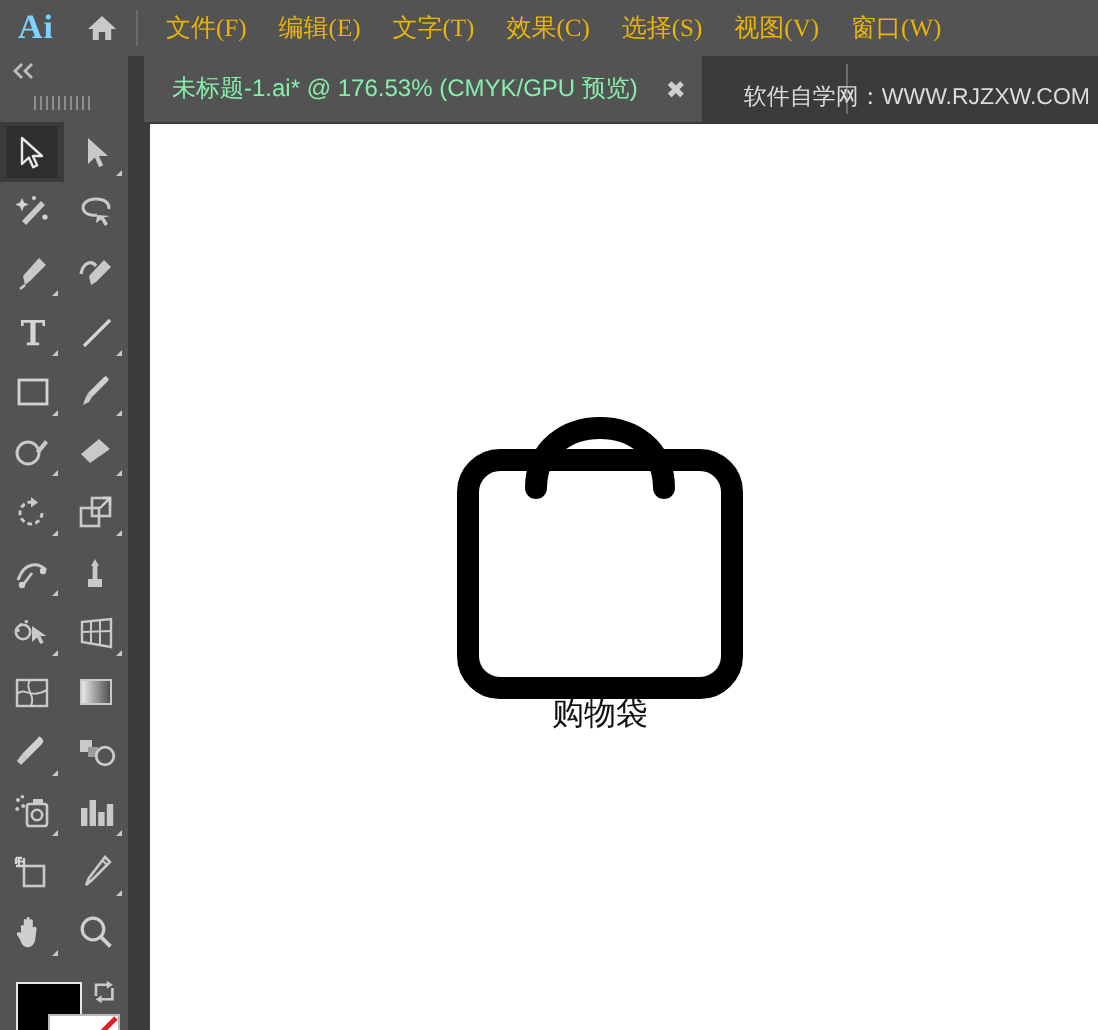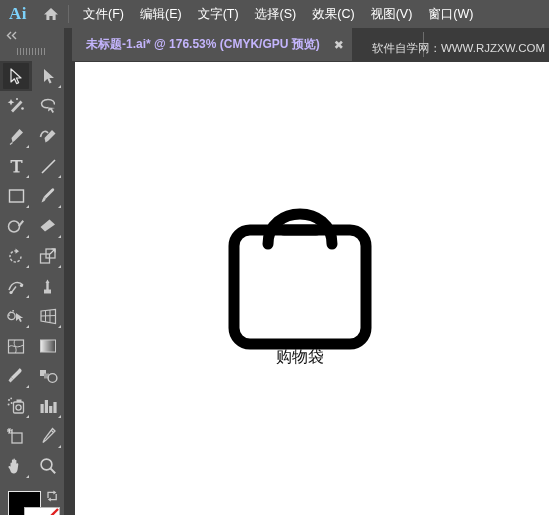--- a/index.html
+++ b/index.html
@@ -26,36 +26,36 @@
   }
   .home-btn {
     width: 30px; height: 28px;
     display: flex; align-items: center; justify-content: center;
   }
   .menu-sep {
     width: 1px; height: 18px; background: #6a6a6a; margin: 0 6px 0 2px;
   }
   .menu-items { display: flex; align-items: center; height: 28px; }
   .menu-item {
-    color: #ffffff; font-size: 12.5px; padding: 0 8px;
-    height: 28px; line-height: 28px; white-space: nowrap;
+    color: #eab308; font-size: 12.5px; padding: 0 8px;
+    height: 28px; line-height: 28px; white-space: nowrap; font-family: Liberation Serif, serif;
   }
 
   
   .tabbar {
     position: absolute; left: 64px; top: 28px; width: 485px; height: 33px;
     background: #3b3b3b;
   }
   .tab {
     position: absolute; left: 8px; top: 0; height: 33px;
     background: #535353;
     display: flex; align-items: center; padding: 0 6px 0 14px;
   }
   .tab-title {
-    color: #c4b5fd; font-size: 12px; white-space: nowrap; font-weight: bold;
+    color: #86efac; font-size: 12px; white-space: nowrap;
   }
   .tab-close {
     margin-left: 12px; color: #cfcfcf; font-size: 12px;
     width: 14px; text-align: center; font-weight: bold;
   }
   .watermark {
     position: absolute; right: 0; top: 4px; height: 33px;
     display: flex; align-items: center; padding: 0 4px 0 10px;
     color: #dcdcdc; font-size: 11.5px; white-space: nowrap;
   }
@@ -147,22 +147,22 @@
     <div class="home-btn">
       <svg width="16" height="14" viewBox="0 0 16 14">
         <path d="M8 1 L15 7.5 L12.6 7.5 L12.6 13 L9.6 13 L9.6 9 L6.4 9 L6.4 13 L3.4 13 L3.4 7.5 L1 7.5 Z" fill="#c9c9c9"></path>
       </svg>
     </div>
     <div class="menu-sep"></div>
     <div class="menu-items">
       <div class="menu-item">文件(F)</div>
       <div class="menu-item">编辑(E)</div>
       <div class="menu-item">文字(T)</div>
+      <div class="menu-item">效果(C)</div>
       <div class="menu-item">选择(S)</div>
-      <div class="menu-item">效果(C)</div>
       <div class="menu-item">视图(V)</div>
       <div class="menu-item">窗口(W)</div>
     </div>
   </div>
 
   <div class="tabbar">
     <div class="tab">
       <span class="tab-title">未标题-1.ai* @ 176.53% (CMYK/GPU 预览)</span>
       <span class="tab-close">✖</span>
     </div>

